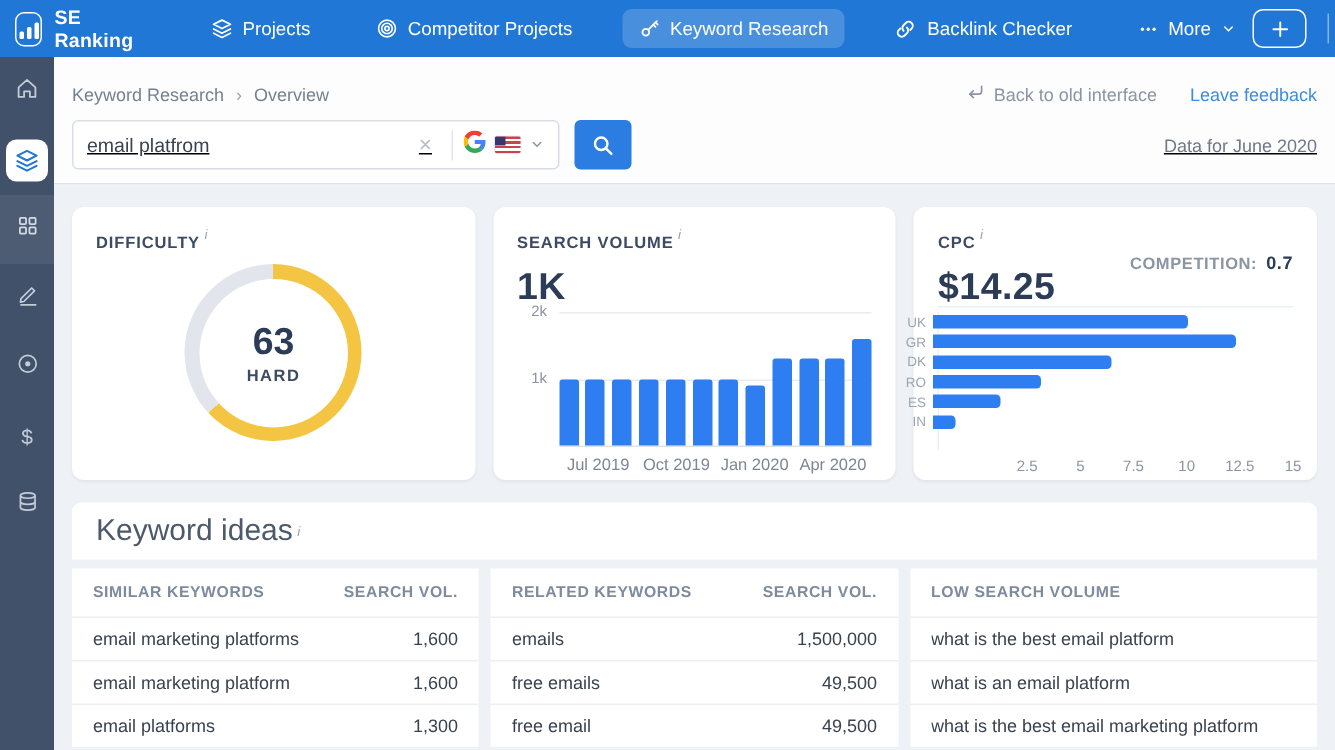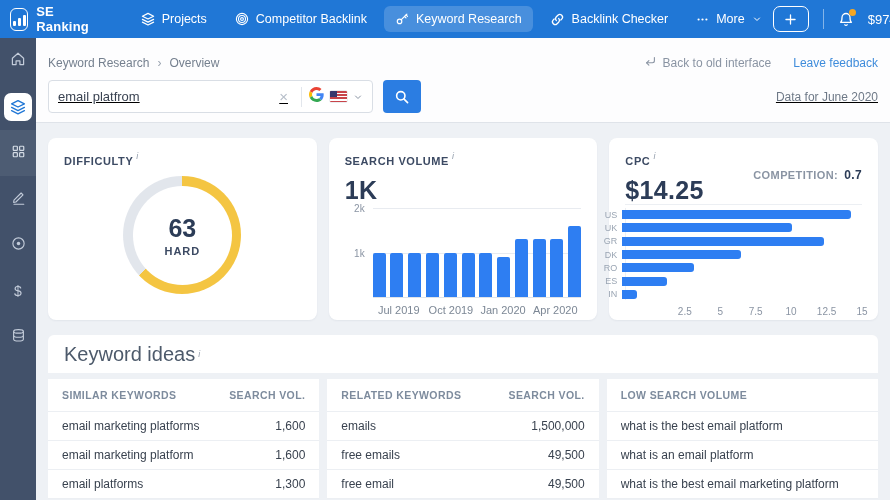--- a/index.html
+++ b/index.html
@@ -9,21 +9,21 @@
 
   
   .navbar { position:absolute; top:0; left:0; width:890px; height:38px; background:#2077D6;
             display:flex; align-items:center; color:#fff; padding:0 10px; z-index:30; }
   .brand { display:flex; align-items:center; gap:8px; margin-right:36px; cursor:pointer; }
   .brand-logo { width:23px; height:23px; border:1.6px solid #fff; border-radius:6px;
                 display:flex; align-items:flex-end; justify-content:center; gap:2px; padding-bottom:4px; }
   .brand-logo i { display:block; width:3px; background:#fff; border-radius:1px; }
   .brand-logo i:nth-child(1){height:5px}.brand-logo i:nth-child(2){height:8px}.brand-logo i:nth-child(3){height:11px}
   .brand-name { font-size:13px; font-weight:bold; letter-spacing:.2px; }
-  .nav-items { display:flex; align-items:center; gap:6px; }
+  .nav-items { display:flex; align-items:center; gap:22px; }
   .nav-item { display:flex; align-items:center; gap:7px; font-size:12.5px; padding:6px 11px;
               border-radius:6px; cursor:pointer; white-space:nowrap; }
   .nav-item.active { background:rgba(255,255,255,.18); }
   .nav-item svg { display:block; }
   .nav-right { margin-left:auto; display:flex; align-items:center; gap:14px; }
   .add-btn { width:36px; height:26px; border:1.6px solid #fff; border-radius:7px; display:flex;
              align-items:center; justify-content:center; font-size:16px; cursor:pointer; line-height:1; }
   .nav-divider { width:1px; height:20px; background:rgba(255,255,255,.45); }
   .bell-wrap { position:relative; cursor:pointer; display:flex; }
   .bell-dot { position:absolute; top:-2px; right:-2px; width:7px; height:7px; border-radius:50%; background:#F5A623; }
@@ -139,21 +139,21 @@
         <span>Projects</span>
       </div>
       <div class="nav-item">
         <span>
           <svg width="14" height="14" viewBox="0 0 20 20" fill="none" stroke="#fff" stroke-width="1.6">
               <circle cx="10" cy="10" r="8"></circle>
               <circle cx="10" cy="10" r="5"></circle>
               <circle cx="10" cy="10" r="2"></circle>
             </svg>
         </span>
-        <span>Competitor Backlink</span>
+        <span>Competitor Projects</span>
       </div>
       <div class="nav-item active">
         <span>
           <svg width="14" height="14" viewBox="0 0 20 20" fill="none" stroke="#fff" stroke-width="1.7" stroke-linecap="round">
               <circle cx="6.5" cy="13.5" r="3.2"></circle>
               <path d="M9 11 17 3"></path>
               <path d="M13.6 6.4l2.1 2.1"></path>
               <path d="M15.8 4.2l2 2"></path>
             </svg>
         </span>
@@ -360,26 +360,20 @@
 
       <div class="card">
         <span class="card-title">CPC</span><span class="sup-i">i</span>
         <div class="big-val">$14.25</div>
         <div class="comp-row">
           <span>COMPETITION:</span><b>0.7</b>
         </div>
         <div class="cpc-chart">
           <div class="cpc-rows" id="cpc-rows">
               <div class="cpc-row">
-                <span class="cpc-cat">US</span>
-                <div class="cpc-track">
-                  <div class="cpc-bar" style="width: 95.3333%; background: rgb(46, 126, 242);"></div>
-                </div>
-              </div>
-              <div class="cpc-row">
                 <span class="cpc-cat">UK</span>
                 <div class="cpc-track">
                   <div class="cpc-bar" style="width: 70.6667%; background: rgb(46, 126, 242);"></div>
                 </div>
               </div>
               <div class="cpc-row">
                 <span class="cpc-cat">GR</span>
                 <div class="cpc-track">
                   <div class="cpc-bar" style="width: 84%; background: rgb(46, 126, 242);"></div>
                 </div>

